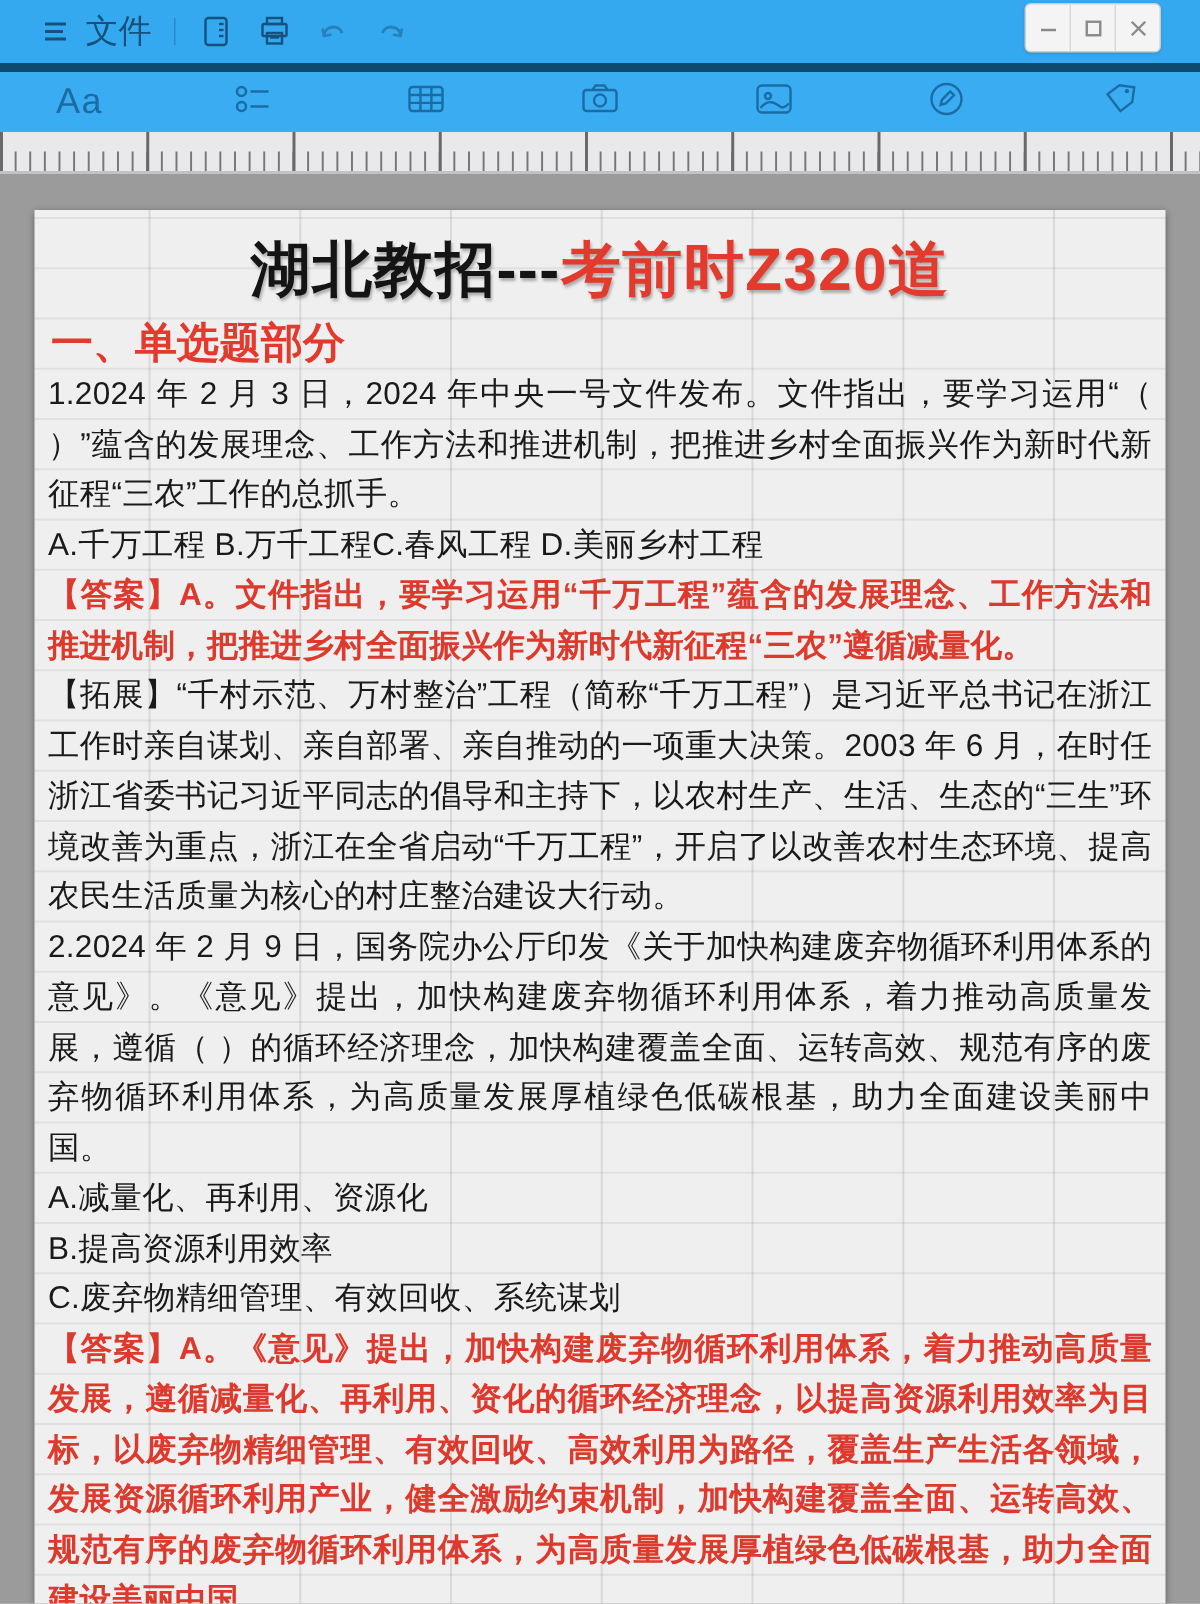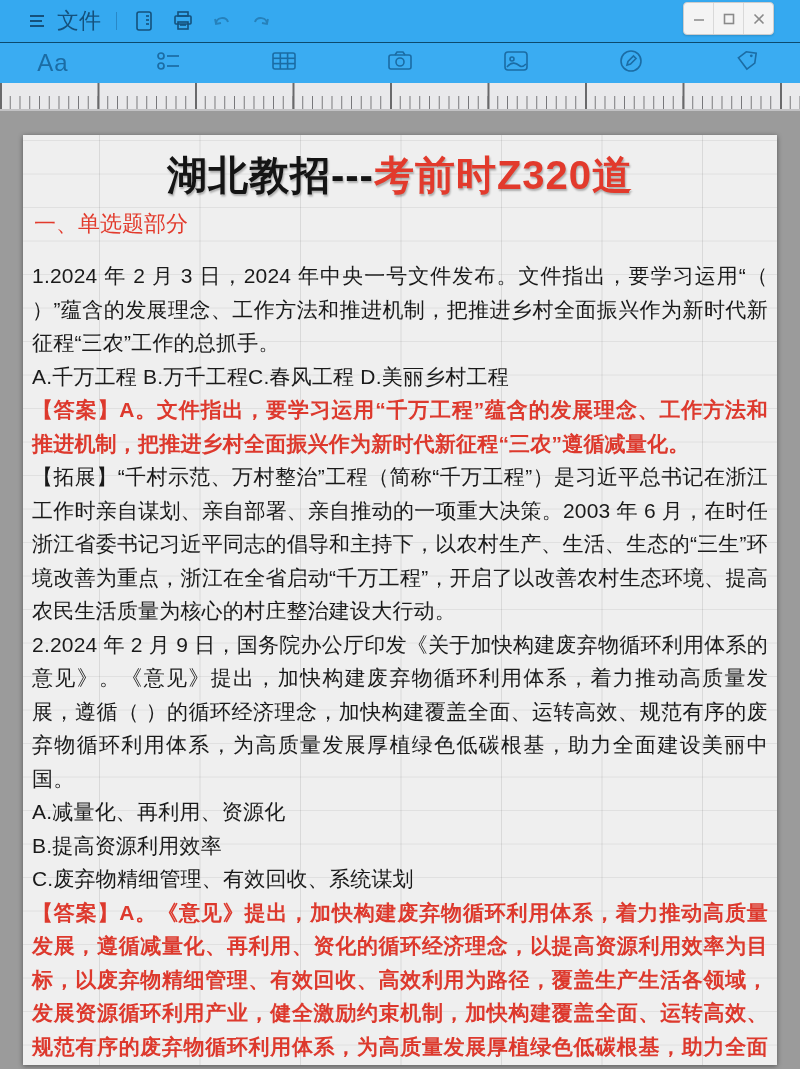--- a/index.html
+++ b/index.html
@@ -22,21 +22,21 @@
   .disabled-icon{opacity:.45;}
   .win-controls{
     position:absolute;right:26px;top:2px;height:31px;
     display:flex;background:#F4F4F4;border:1px solid #CDCDCD;
     border-radius:4px;overflow:hidden;box-shadow:0 1px 2px rgba(0,0,0,.15);
   }
   .win-btn{width:29px;display:flex;align-items:center;justify-content:center;}
   .win-btn + .win-btn{border-left:1px solid #D9D9D9;}
   
   .toolbar{
-    height:40px;background:#3AACF2;border-top:1px solid #0c4a6e;
+    height:40px;background:#3AACF2;border-top:6px solid #0c4a6e;
     display:flex;align-items:center;justify-content:space-between;
     padding:0 36px;
   }
   .tool-btn{display:flex;align-items:center;justify-content:center;width:34px;height:34px;}
   .tool-aa{font-size:24px;color:#1B6CA4;font-weight:500;letter-spacing:1px;}
   
   .ruler{
     height:26px;background:#E9E9EB;
     border-bottom:2px solid #C2C2C4;
     background-image:
@@ -60,22 +60,22 @@
     padding:12px 9px 0 9px;
     overflow:hidden;
   }
   .doc-title{
     text-align:center;font-size:40px;font-weight:bold;letter-spacing:1px;
     color:#141414;line-height:52px;margin-top:2px;
     text-shadow:1px 2px 2px rgba(0,0,0,.28);
   }
   .doc-title .red{color:#E23A2C;}
   .section-heading{
-    color:#E23A2C;font-weight:normal;font-size:22px;line-height:30px;
-    margin:8px 0 20px 2px;
+    color:#E23A2C;font-weight:bold;font-size:28px;line-height:30px;
+    margin:8px 0 2px 2px;
   }
   .para{
     font-size:21px;line-height:33.5px;color:#1A1A1A;
     text-align:justify;font-weight:500;letter-spacing:.2px;
   }
   .para.answer{color:#DD392D;font-weight:bold;}
 </style>
 </head>
 <body>
 

